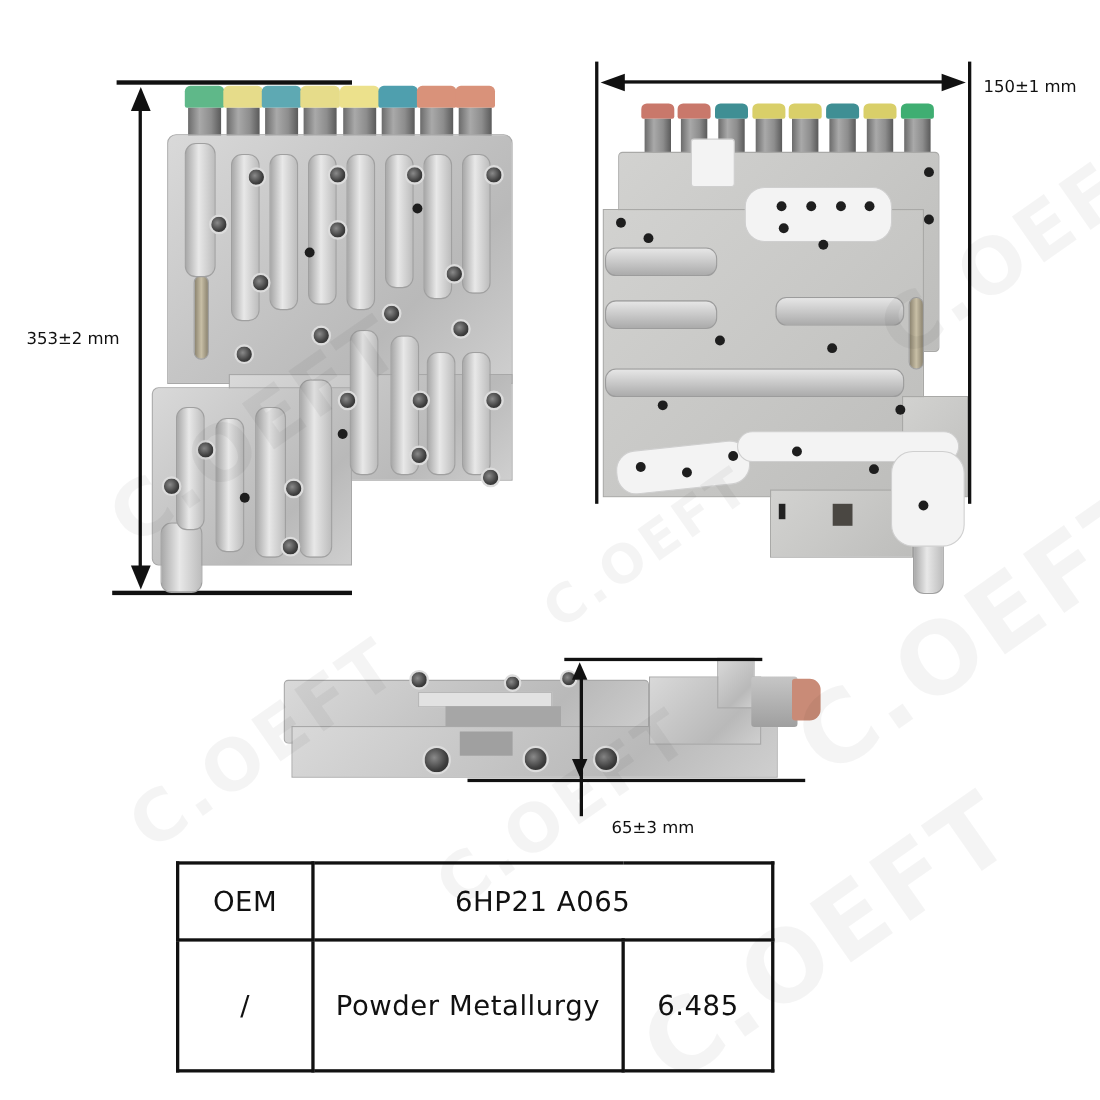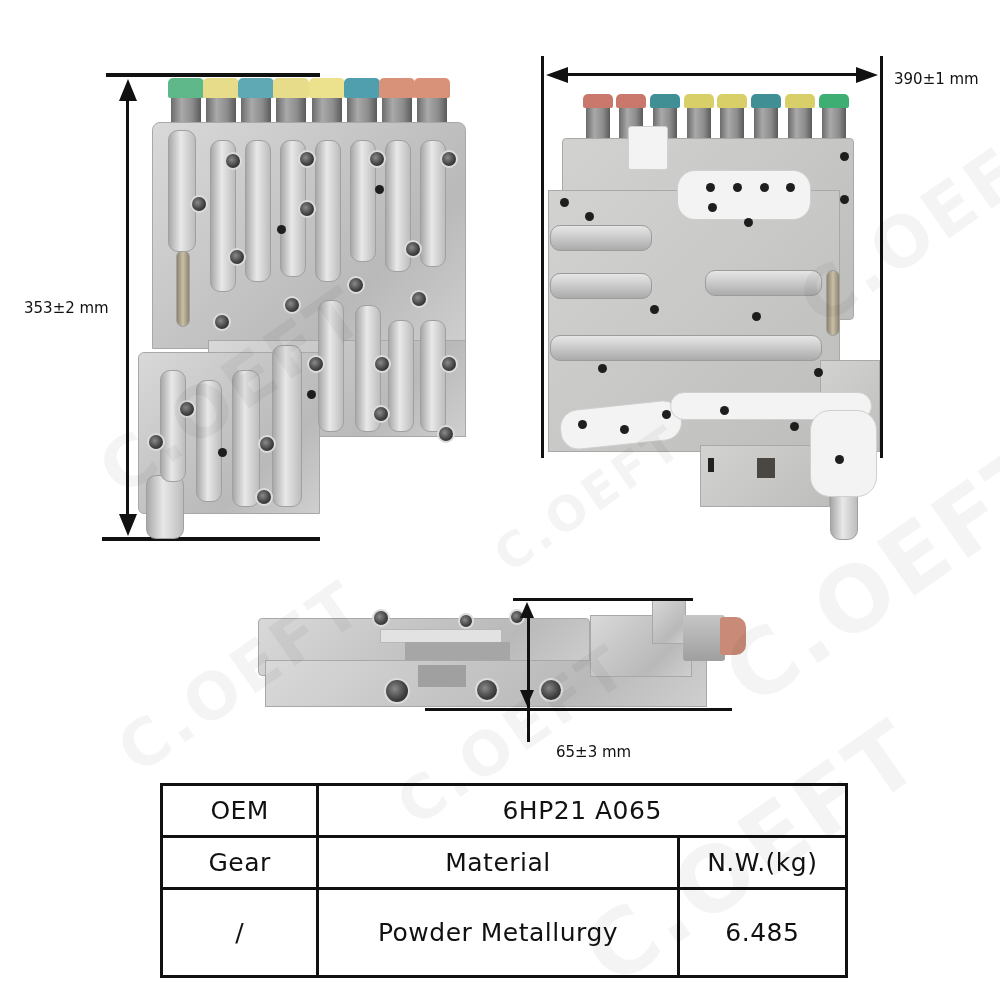--- a/index.html
+++ b/index.html
@@ -42,21 +42,21 @@
   .sol-cap { height: 20px; border-radius: 5px 5px 2px 2px; }
   .sol-body { height: 32px; margin: 0 3px; background: linear-gradient(90deg, #6b6b6b 0%, #a9a9a9 35%, #8d8d8d 70%, #5a5a5a 100%); }
   .spool { position: absolute; background: linear-gradient(180deg, #e6e6e6 0%, #c9c9c9 50%, #ababab 100%); border-radius: 10px; border: 1px solid #9c9c9c; }
   .vspool { position: absolute; background: linear-gradient(90deg, #a9a9a9 0%, #e8e8e8 45%, #bdbdbd 100%); border-radius: 10px; border: 1px solid #a0a0a0; }
   .bolt { position: absolute; width: 14px; height: 14px; border-radius: 50%; background: radial-gradient(circle at 40% 40%, #8a8a8a 0%, #3e3e3e 60%, #222 100%); border: 2px solid #dcdcdc; }
   .hole { position: absolute; width: 9px; height: 9px; border-radius: 50%; background: #1e1e1e; }
   .rib { position: absolute; background: #e2e2e2; border: 1px solid #b8b8b8; }
 
   
   .spec-table {
-    position: absolute; left: 160px; top: 783px; width: 688px; height: 192px;
+    position: absolute; left: 160px; top: 783px; width: 544px; height: 192px;
     border-collapse: collapse; z-index: 10;
   }
   .spec-table td {
     border: 3px solid #111; text-align: center; vertical-align: middle;
     font-family: "DejaVu Sans", sans-serif; font-size: 25px; color: #111; background: transparent;
     padding: 0; letter-spacing: 0.5px;
   }
 </style>
 </head>
 <body>
@@ -161,21 +161,21 @@
   <div class="hole" style="left:218px;top:448px;"></div>
 </div>
 
 <div>
 
   <div class="vline" style="left:541px;top:56px;height:402px;"></div>
   <div class="vline" style="left:880px;top:56px;height:402px;"></div>
   <div class="hline" style="left:565px;top:73px;width:292px;height:3px;"></div>
   <div class="arrow-left" style="left:546px;top:67px;"></div>
   <div class="arrow-right" style="left:856px;top:67px;"></div>
-  <div class="dim-label" style="left:894px;top:70px;">390±1 mm</div>
+  <div class="dim-label" style="left:894px;top:70px;">150±1 mm</div>
 
   <div class="solenoid" style="left:583px;top:94px;width:30px;">
       <div class="sol-cap" style="background:#c9786b;height:14px"></div>
       <div class="sol-body" style="height:32px"></div>
     </div>
   <div class="solenoid" style="left:616px;top:94px;width:30px;">
       <div class="sol-cap" style="background:#c9786b;height:14px"></div>
       <div class="sol-body" style="height:32px"></div>
     </div>
   <div class="solenoid" style="left:650px;top:94px;width:30px;">
@@ -275,24 +275,19 @@
   <colgroup>
       <col style="width:157px">
       <col style="width:362px">
       <col style="width:169px">
     </colgroup>
   <tbody>
       <tr style="height:52px;">
     <td>OEM</td>
     <td colspan="2">6HP21 A065</td>
   </tr>
-  <tr style="height:52px;">
-    <td>Gear</td>
-    <td>Material</td>
-    <td>N.W.(kg)</td>
-  </tr>
   <tr style="height:88px;">
     <td>/</td>
     <td>Powder Metallurgy</td>
     <td>6.485</td>
   </tr>
 </tbody>
   </table>
 
 </body></html>

